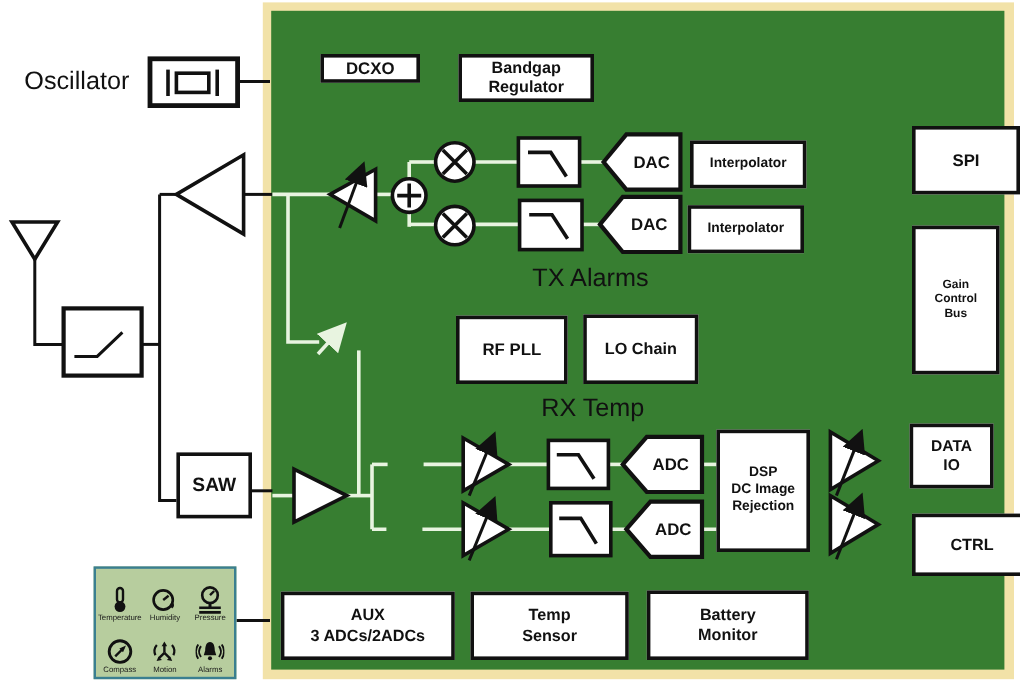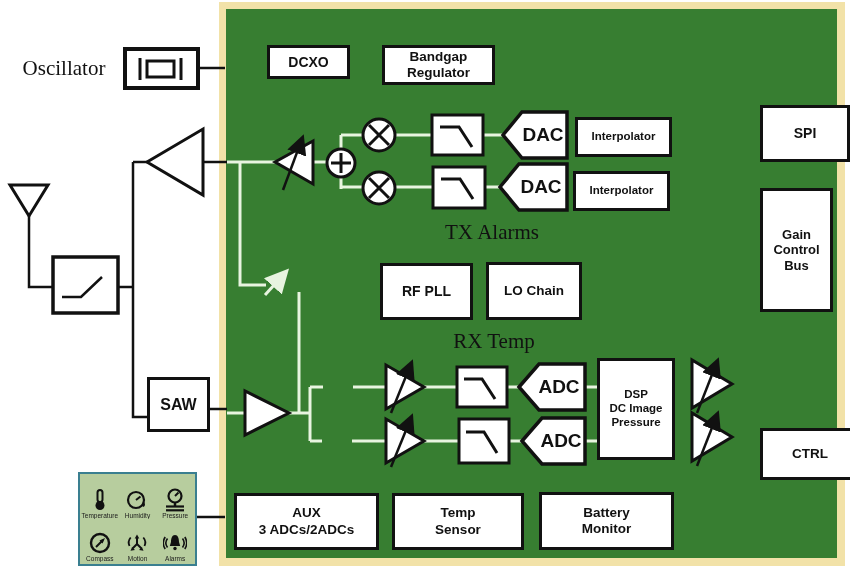--- a/index.html
+++ b/index.html
@@ -10,25 +10,25 @@
   .chip-border { position:absolute; left:219px; top:2px; width:626px; height:564px; background:#F2E2A8; }
   .chip { position:absolute; left:226px; top:9px; width:611px; height:549px; background:#377E31; }
   svg.layer { position:absolute; left:0; top:0; }
   .box {
     position:absolute; box-sizing:border-box; background:#ffffff; border:3px solid #111;
     display:flex; align-items:center; justify-content:center; text-align:center;
     font-weight:bold; line-height:1.2; white-space:pre-line; font-size:13.5px;
   }
   .plabel {
     position:absolute; display:flex; align-items:center; justify-content:center;
-    font-weight:bold; font-size:19px; background:transparent;
+    font-weight:bold; font-size:14px; background:transparent;
   }
   .tlabel {
     position:absolute; display:flex; align-items:center; justify-content:center;
-    font-size:21px; background:transparent;font-family:Liberation Serif, serif;
+    font-size:21px; background:transparent;
   }
   .sensor-panel {
     position:absolute; left:78px; top:472px; width:119px; height:94px; box-sizing:border-box;
     background:#B7CD9E; border:2px solid #3A7F90;
     display:grid; grid-template-columns:repeat(3,1fr); grid-template-rows:1fr 1fr;
     padding:2px 1px;
   }
   .sensor-cell { display:flex; flex-direction:column; align-items:center; justify-content:flex-end; overflow:hidden; }
   .sensor-cell .slabel { font-size:6.5px; line-height:1; margin-top:1px; color:#1a1a1a; }
 </style>
@@ -162,34 +162,36 @@
     <g>
       <polygon points="692,360 692,408 732,384" fill="#fff" stroke="#111" stroke-width="3"></polygon>
       <path d="M697,413 L717,362" stroke="#111" stroke-width="2.5" fill="none" marker-end="url(#ab)"></path>
     </g>
     <g>
       <polygon points="692,413 692,461 732,437" fill="#fff" stroke="#111" stroke-width="3"></polygon>
       <path d="M697,466 L717,415" stroke="#111" stroke-width="2.5" fill="none" marker-end="url(#ab)"></path>
     </g>
   </svg>
 
-  <div class="box" style="left:267px;top:45px;width:83px;height:34px;font-size:14px">DCXO</div>
+  <div class="box" style="left:267px;top:45px;width:83px;height:24px;font-size:14px">DCXO</div>
   <div class="box" style="left:382px;top:45px;width:113px;height:40px">Bandgap
 Regulator</div>
   <div class="box" style="left:575px;top:117px;width:97px;height:40px;font-size:11.5px">Interpolator</div>
   <div class="box" style="left:573px;top:171px;width:97px;height:40px;font-size:11.5px">Interpolator</div>
   <div class="box" style="left:380px;top:263px;width:93px;height:57px;font-size:14px">RF PLL</div>
   <div class="box" style="left:486px;top:262px;width:96px;height:58px">LO Chain</div>
   <div class="box" style="left:760px;top:105px;width:90px;height:57px;font-size:14px">SPI</div>
-  <div class="box" style="left:760px;top:188px;width:73px;height:124px;font-size:13px">Gain
+  <div class="box" style="left:760px;top:188px;width:73px;height:124px;font-size:10px">Gain
 Control
 Bus</div>
   <div class="box" style="left:597px;top:358px;width:78px;height:102px;font-size:11.5px">DSP
 DC Image
-Pressure</div>
+Rejection</div>
+  <div class="box" style="left:758px;top:353px;width:70px;height:54px;font-size:13px">DATA
+IO</div>
   <div class="box" style="left:760px;top:428px;width:100px;height:52px">CTRL</div>
   <div class="box" style="left:234px;top:493px;width:145px;height:57px">AUX
 3 ADCs/2ADCs</div>
   <div class="box" style="left:392px;top:493px;width:132px;height:57px">Temp
 Sensor</div>
   <div class="box" style="left:539px;top:492px;width:135px;height:58px">Battery
 Monitor</div>
   <div class="box" style="left:147px;top:377px;width:63px;height:55px;font-size:16px">SAW</div>
 
   <div class="plabel" style="left:518px;top:124px;width:50px;height:22px">DAC</div>

